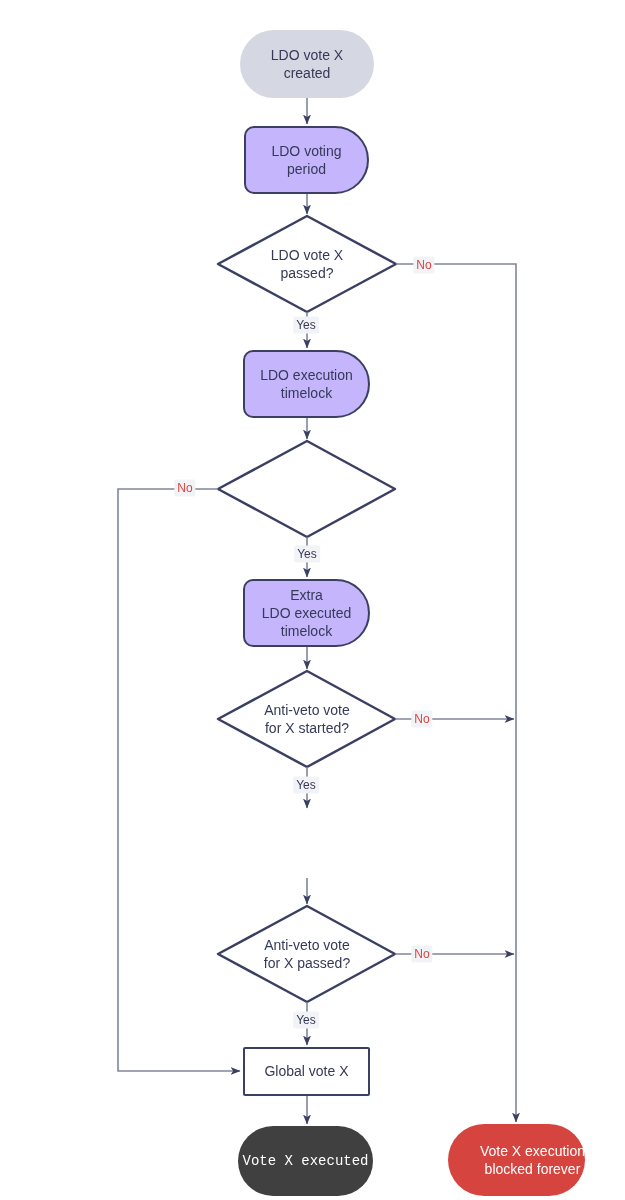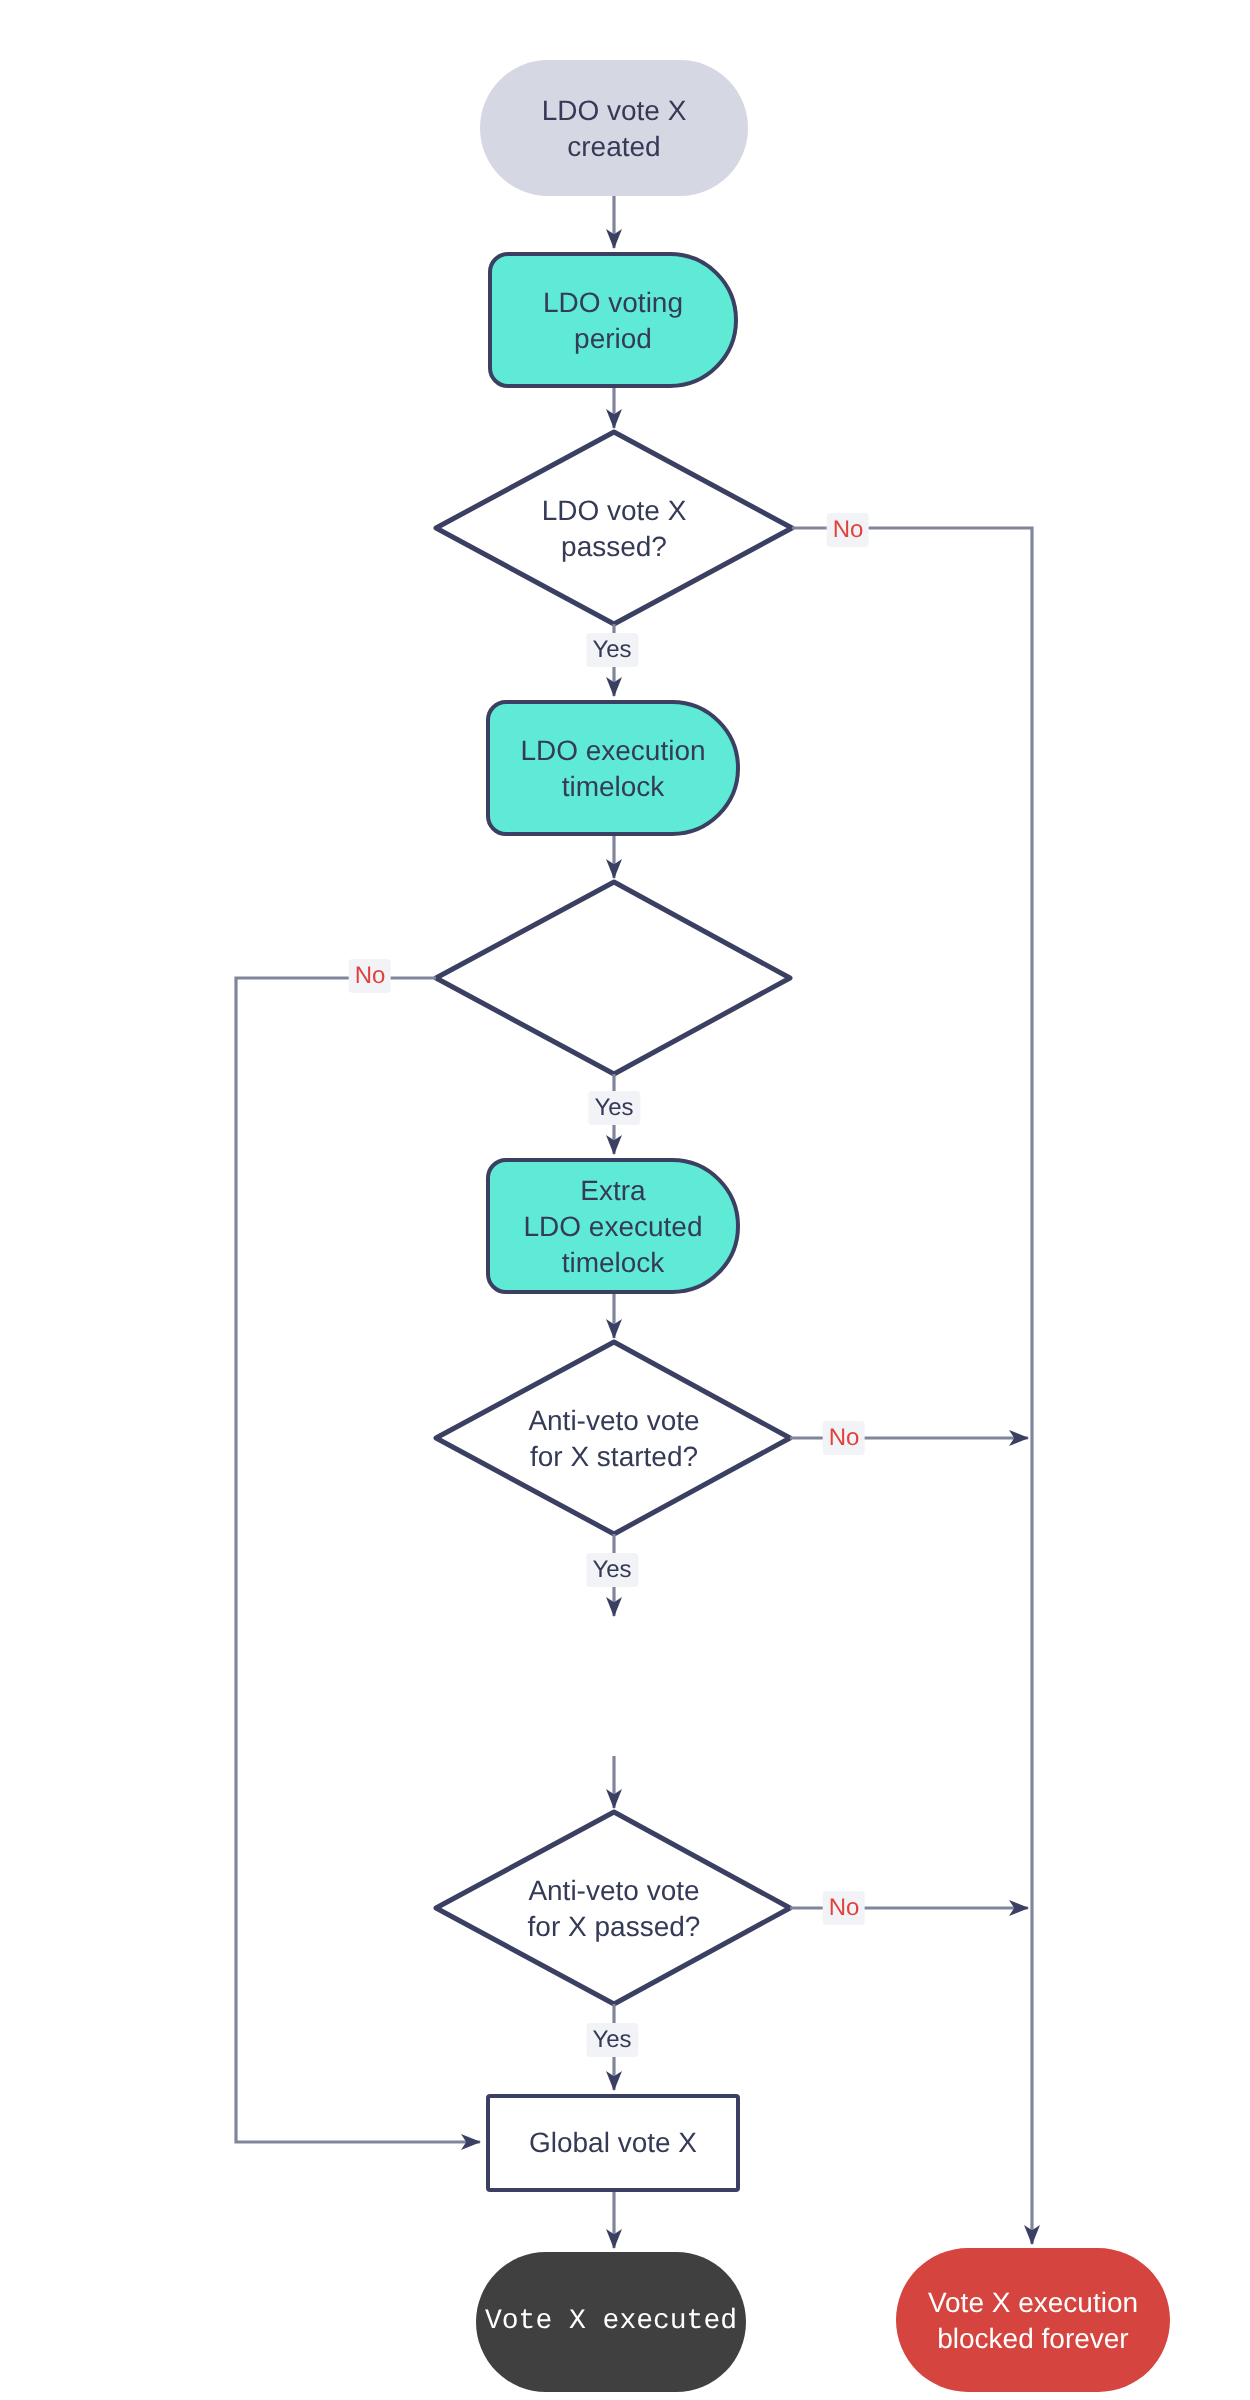--- a/index.html
+++ b/index.html
@@ -7,24 +7,24 @@
     position:relative;width:625px;height:1200px;background:#ffffff;
     font-family:"Liberation Sans",sans-serif;overflow:hidden;margin-top:16px;
   }
   .layer{position:absolute;left:0;top:0;}
   .node{
     position:absolute;display:flex;align-items:center;justify-content:center;
     text-align:center;box-sizing:border-box;color:#353a57;font-size:14px;
     line-height:1.3;white-space:pre-line;
   }
   .terminator{background:#d5d7e3;border-radius:34px;}
-  .delay{background:#5eead4;border:2.5px solid #3b4063;border-radius:10px 34px 34px 10px;}
+  .delay{background:#c4b5fd;border:2.5px solid #3b4063;border-radius:10px 34px 34px 10px;}
   .process{background:#ffffff;border:2.5px solid #3b4063;border-radius:2px;}
   .success{background:#404040;color:#ffffff;border-radius:35px;font-family:Liberation Mono, monospace;}
-  .failure{background:#d5443f;color:#ffffff;border-radius:36px;}
+  .failure{background:#d5443f;color:#ffffff;border-radius:36px;justify-content:flex-end;}
   .dtext{
     position:absolute;display:flex;align-items:center;justify-content:center;
     text-align:center;color:#353a57;font-size:14px;line-height:1.3;white-space:pre-line;
   }
   .chip{
     position:absolute;transform:translate(-50%,-50%);background:#f2f3f7;
     padding:0 3px;font-size:12px;line-height:17px;border-radius:2px;color:#353a57;
   }
   .chip.no{color:#e0433e;}
 </style>

